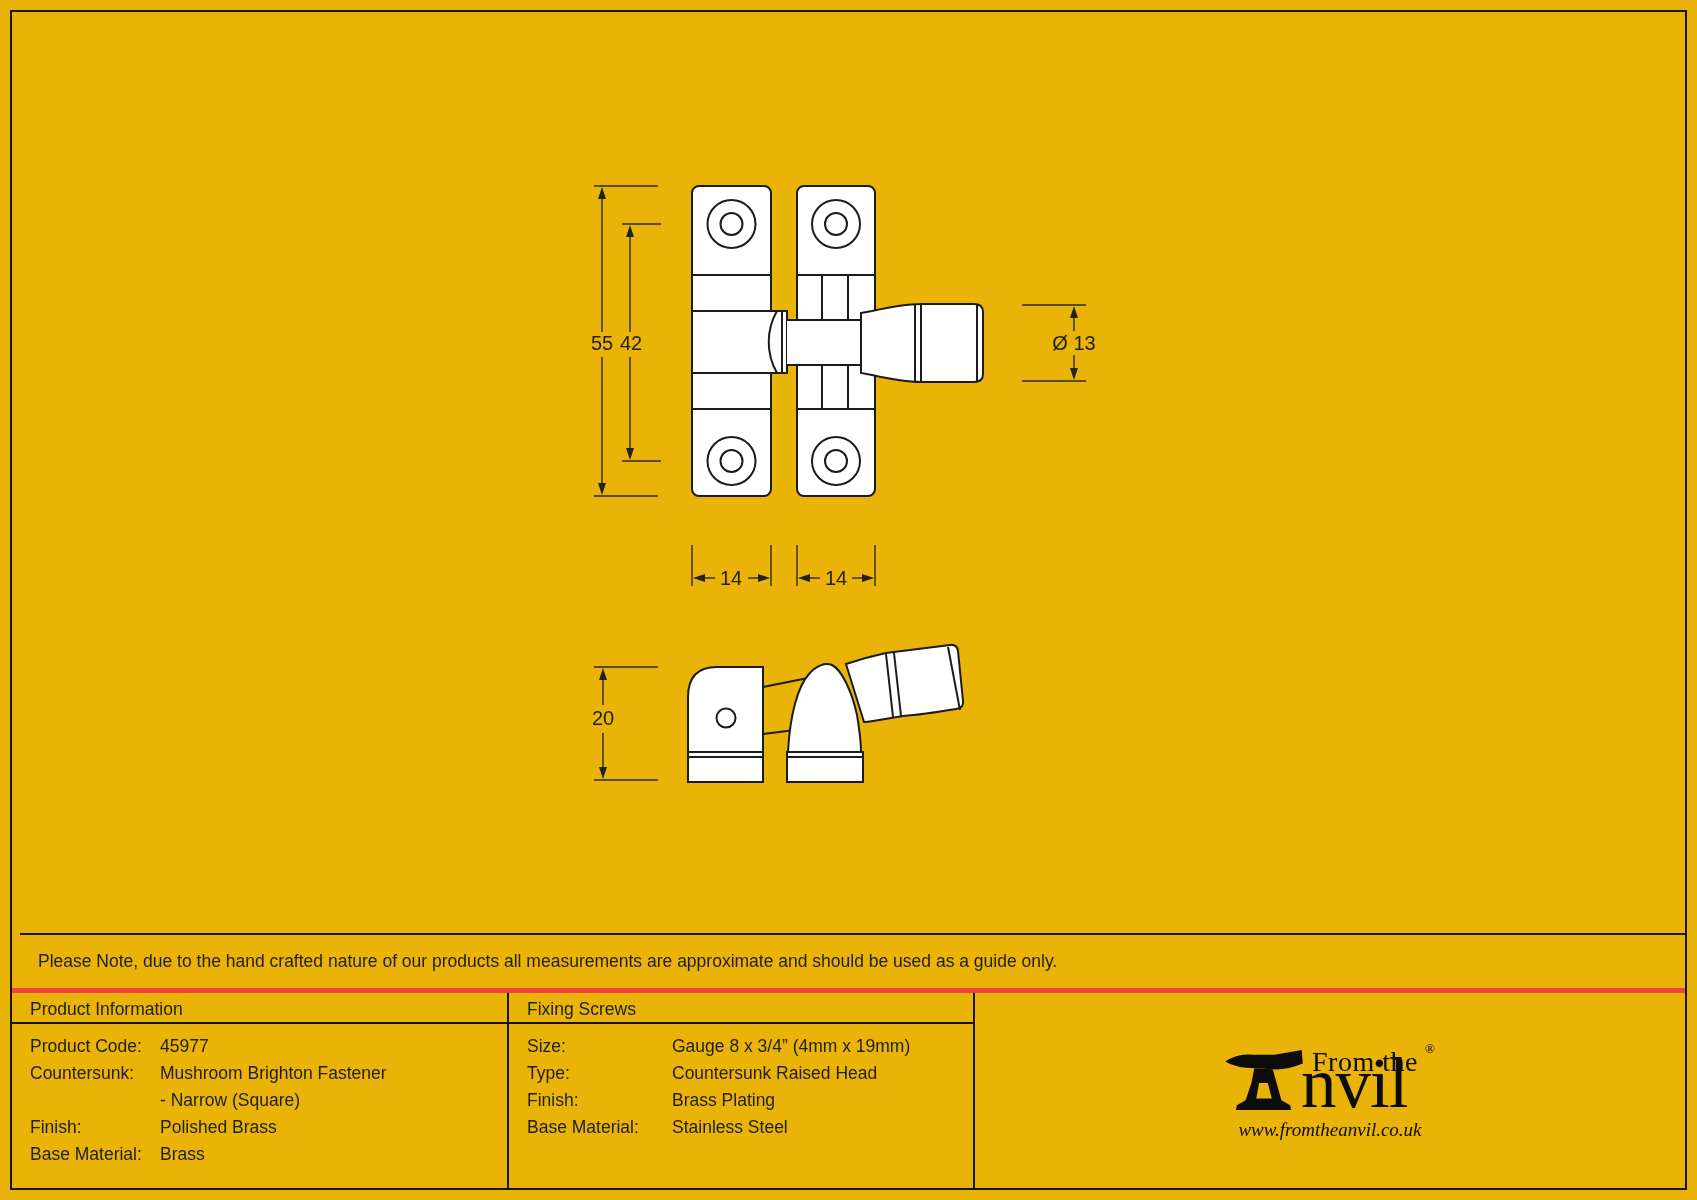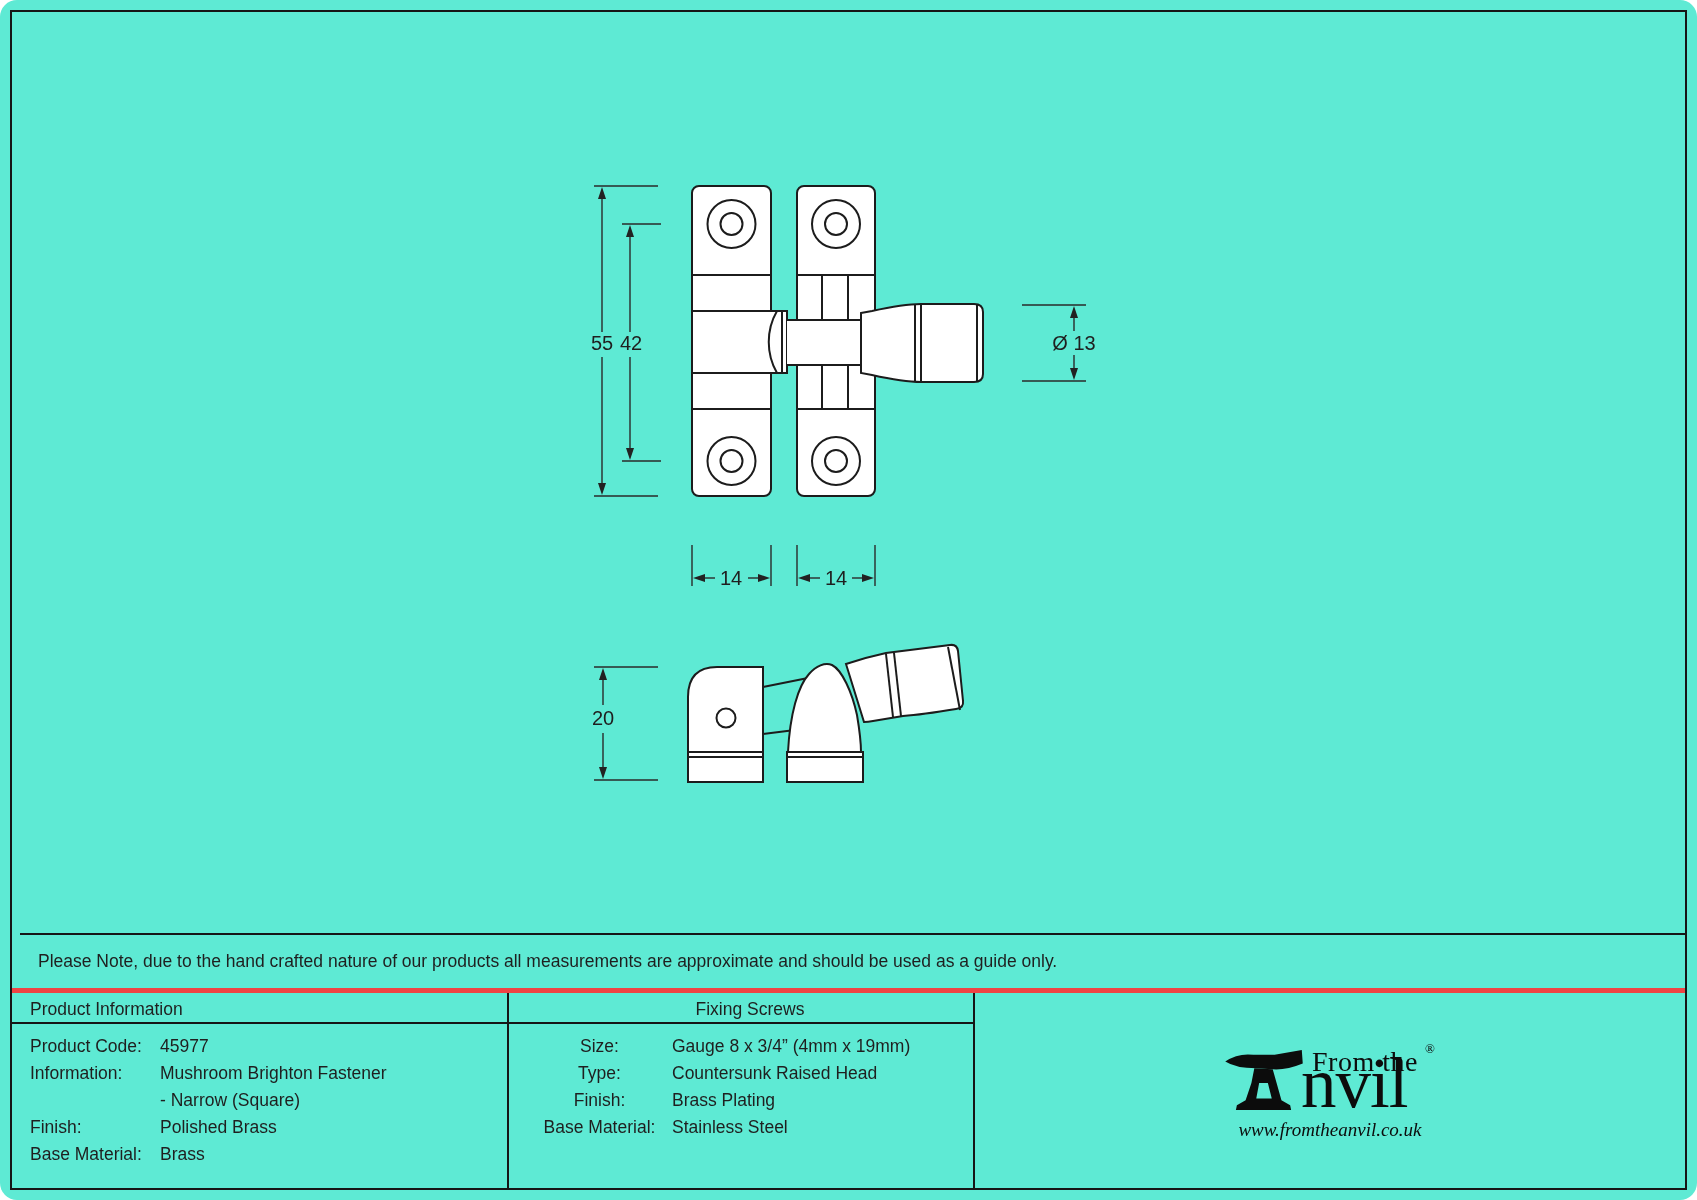--- a/index.html
+++ b/index.html
@@ -1,35 +1,35 @@
 <!DOCTYPE html>
 <html><head>
 <meta charset="utf-8">
 <style>
   * { margin:0; padding:0; box-sizing:border-box; }
   html,body { background:#fff; }
   .page {
-    position:relative; width:1697px; height:1200px; background:#5eead4;
-    font-family:"Liberation Sans", sans-serif; color:#1f1f1f;border-radius:17px;
+    position:relative; width:1697px; height:1200px; background:#eab308;
+    font-family:"Liberation Sans", sans-serif; color:#1f1f1f;
   }
   .frame { position:absolute; inset:10px; border:2.5px solid #161616; }
   .drawing-svg { position:absolute; left:0; top:0; }
   .note-row {
     position:absolute; left:8px; right:0; top:921px; height:55px;
     border-top:2px solid #161616; display:flex; align-items:center;
     padding-left:18px; font-size:17.5px;
   }
   .spec-table {
     position:absolute; left:0; right:0; top:976px; bottom:0;
     border-top:5px solid #ef4444; display:flex;
   }
   .col { position:relative; }
   .col-1 { width:495px; }
   .col-2 { width:420px; border-left:2px solid #161616; }
-  .col-3 { width:466px; border-left:2px solid #161616;text-align:center; }
+  .col-3 { width:466px; border-left:2px solid #161616; }
   .col-4 { flex:1; border-left:2px solid #161616; display:flex; flex-direction:column; align-items:center; }
   .col-header {
     height:31px; border-bottom:2px solid #161616;
     padding:6px 0 0 18px; font-size:17.5px;
   }
   .rows { padding-top:9px; }
   .row { display:flex; height:27px; align-items:center; font-size:17.5px; }
   .row .lbl { padding-left:18px; width:148px; flex:none; }
   .col-3 .row .lbl { width:163px; }
   .item { height:27px; display:flex; align-items:center; padding-left:18px; font-size:17.5px; }
@@ -175,21 +175,21 @@
     <div class="spec-table">
 
       <div class="col col-1">
         <div class="col-header">Product Information</div>
         <div class="rows">
           <div class="row">
             <span class="lbl">Product Code:</span>
             <span class="val">45977</span>
           </div>
           <div class="row">
-            <span class="lbl">Information:</span>
+            <span class="lbl">Countersunk:</span>
             <span class="val">Mushroom Brighton Fastener</span>
           </div>
           <div class="row">
             <span class="lbl"></span>
             <span class="val">- Narrow (Square)</span>
           </div>
           <div class="row">
             <span class="lbl">Finish:</span>
             <span class="val">Polished Brass</span>
           </div>

